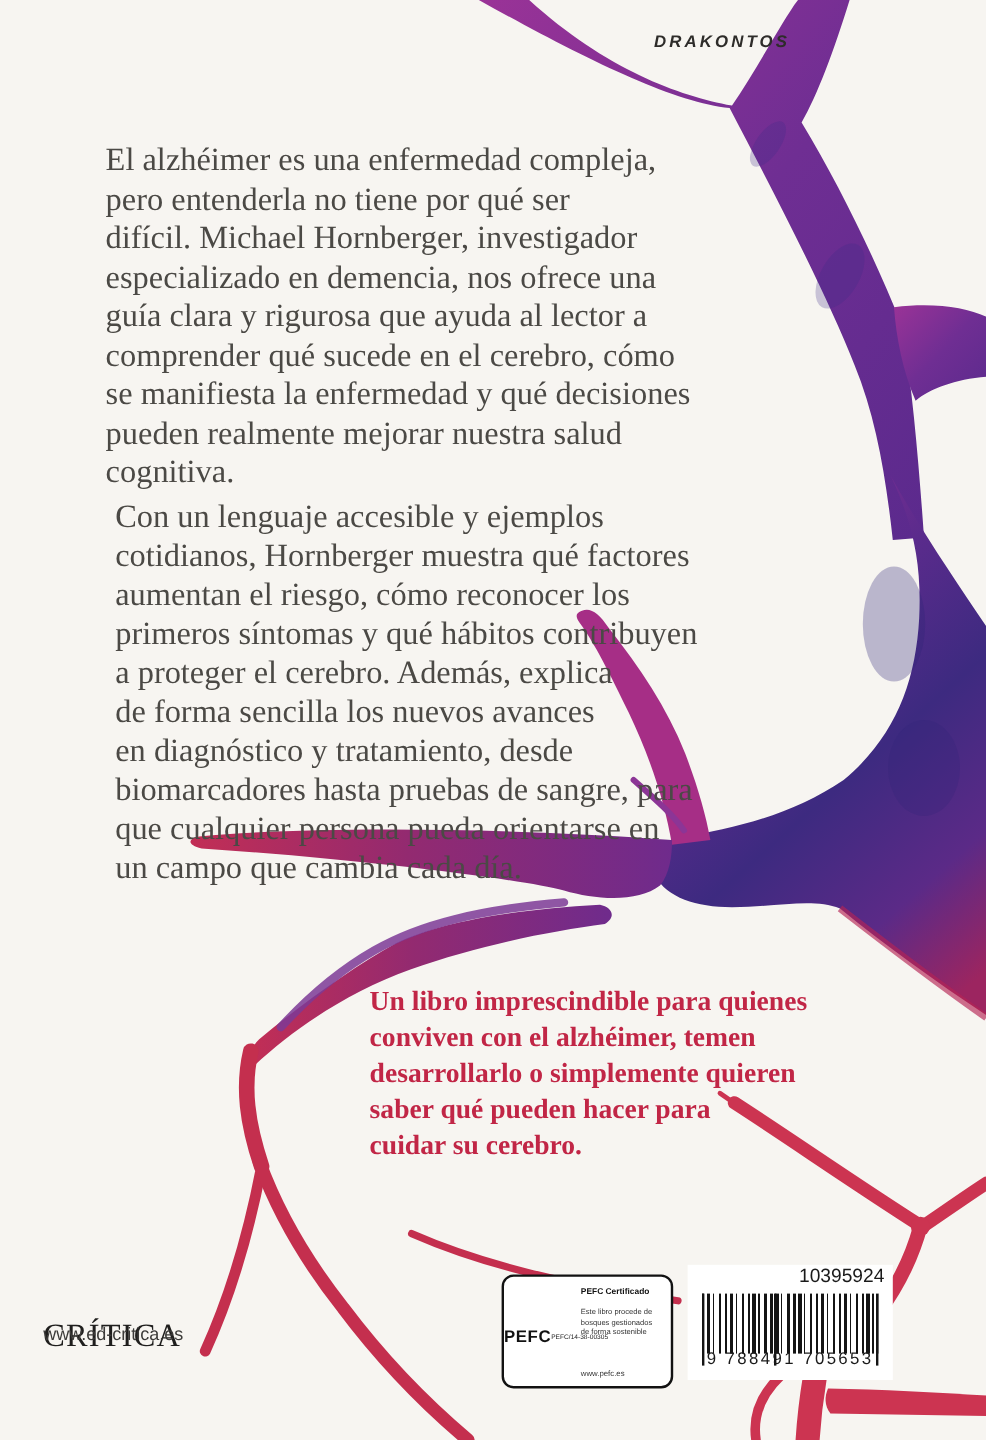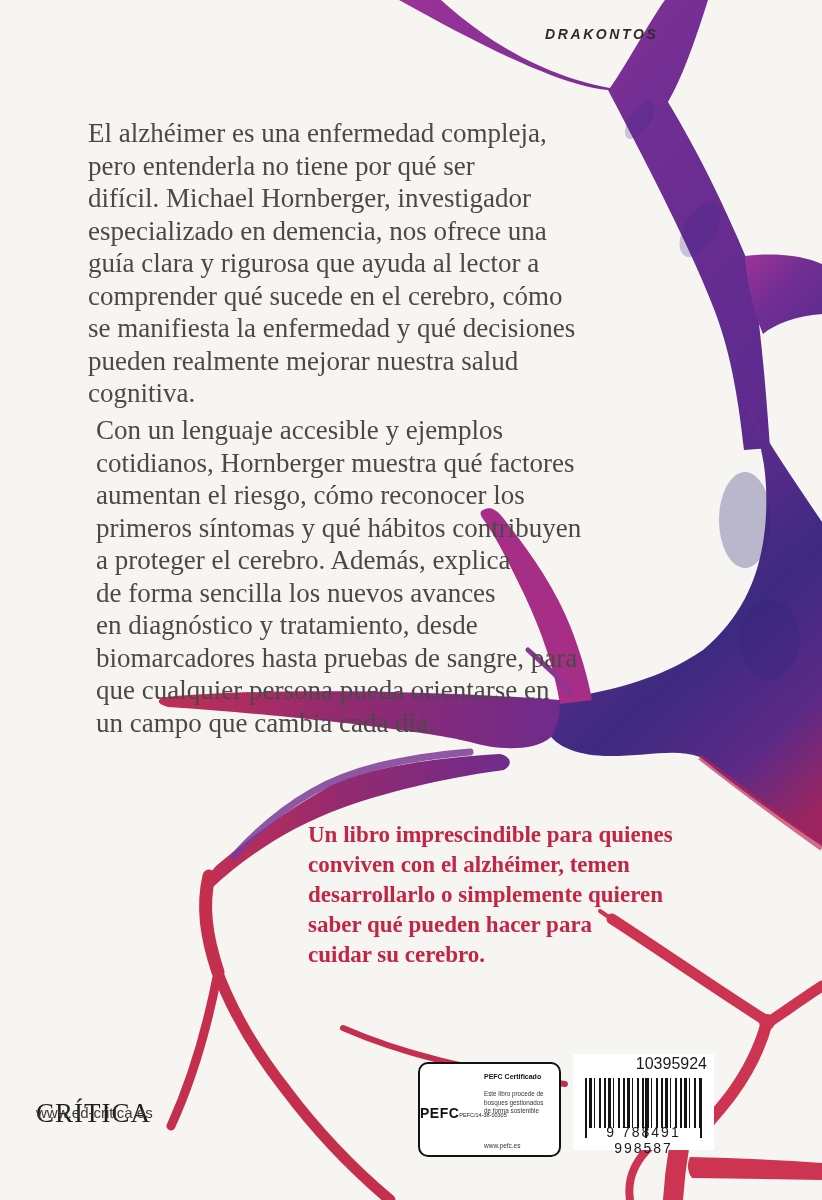--- a/index.html
+++ b/index.html
@@ -20,21 +20,21 @@
             font-family:"Liberation Sans",sans-serif;}
   .pefc-left{width:62px;display:flex;flex-direction:row;align-items:center;padding-top:7px;}
   .pefc-word{font-weight:bold;font-size:14px;color:#111;line-height:14px;letter-spacing:.5px;}
   .pefc-code{font-size:5.5px;color:#222;margin-top:3px;white-space:nowrap;}
   .pefc-right{flex:1;padding:9px 4px 6px 2px;display:flex;flex-direction:column;}
   .pefc-title{font-size:7px;font-weight:bold;color:#111;}
   .pefc-body{font-size:6.3px;line-height:8.6px;color:#333;margin-top:10px;white-space:pre-line;}
   .pefc-url{font-size:6.5px;color:#333;margin-top:auto;}
 
   
-  .barcode-box{position:absolute;left:573px;top:1054px;width:130px;height:96px;background:#fff;z-index:3;padding-left:11px;}
+  .barcode-box{position:absolute;left:573px;top:1054px;width:171px;height:96px;background:#fff;z-index:3;}
   .barcode-number{position:absolute;right:7px;top:1px;font-family:"Liberation Sans",sans-serif;
                   font-size:16px;color:#1a1a1a;}
   .bars{position:absolute;left:12px;right:12px;top:24px;height:50px;
         background:repeating-linear-gradient(90deg,
           #141414 0 2px,#fff 2px 4px,#141414 4px 7px,#fff 7px 9px,
           #141414 9px 10px,#fff 10px 14px,#141414 14px 16px,#fff 16px 19px);}
   .guard{position:absolute;top:24px;width:2px;height:60px;background:#141414;}
   .barcode-digits{position:absolute;left:4px;right:4px;top:70px;text-align:center;
                   font-family:"Liberation Sans",sans-serif;font-size:14px;color:#1a1a1a;
                   letter-spacing:2px;background:transparent;}
@@ -192,14 +192,14 @@
     <div class="pefc-url">www.pefc.es</div>
   </div>
 </div>
 
 <div class="barcode-box">
   <div class="barcode-number">10395924</div>
   <div class="bars"></div>
   <div class="guard" style="left:12px;"></div>
   <div class="guard" style="left:72px;"></div>
   <div class="guard" style="right:12px;"></div>
-  <div class="barcode-digits">9 788491 998587</div>
+  <div class="barcode-digits">9 788491 705653</div>
 </div>
 
 </body></html>

